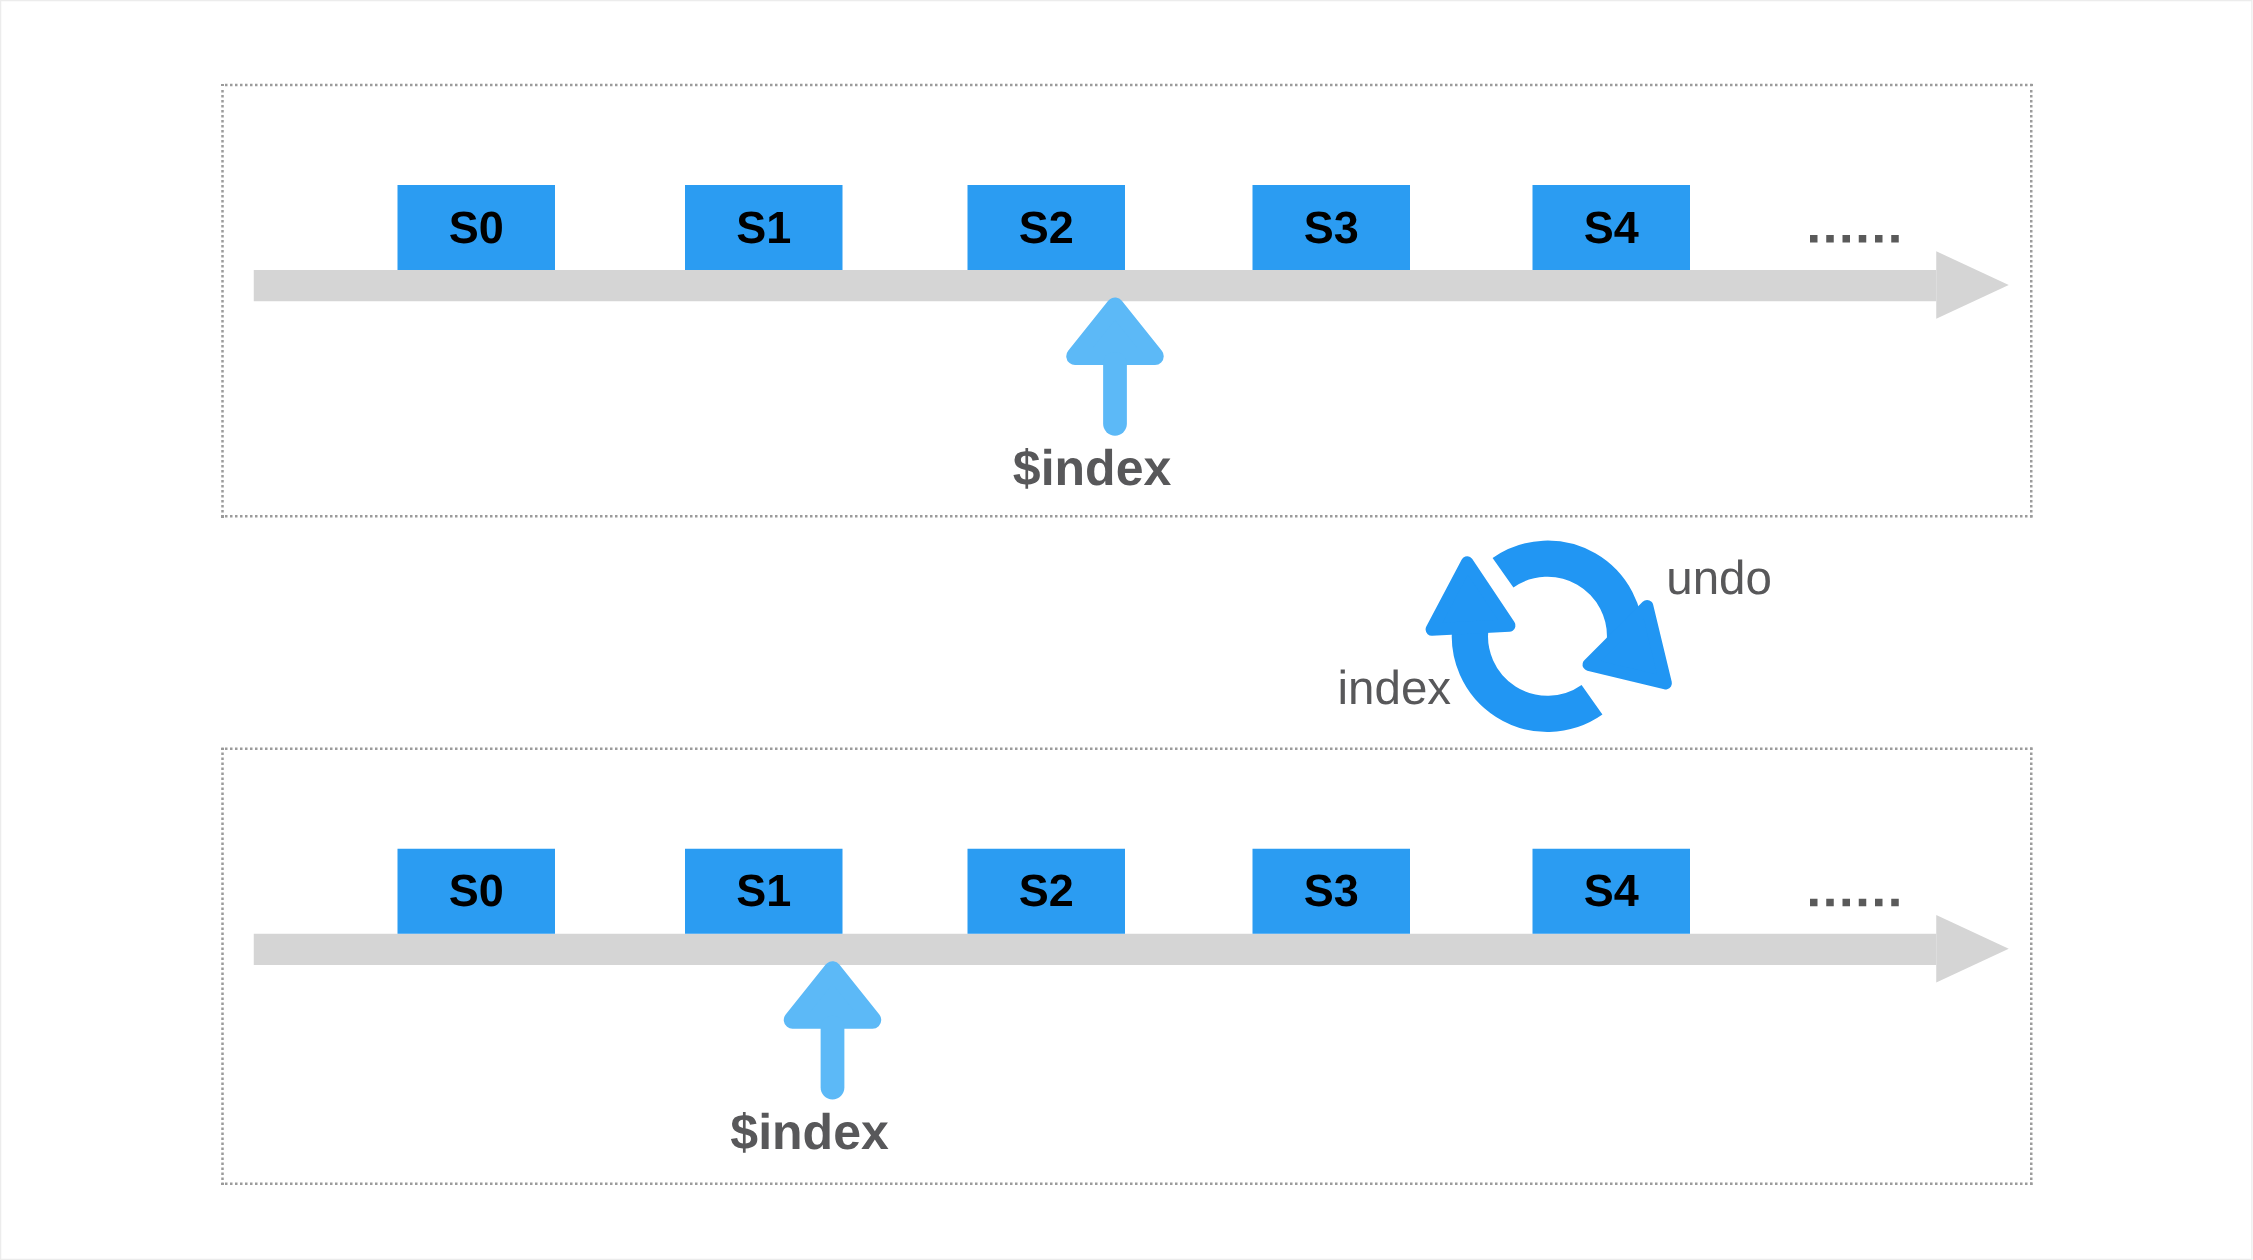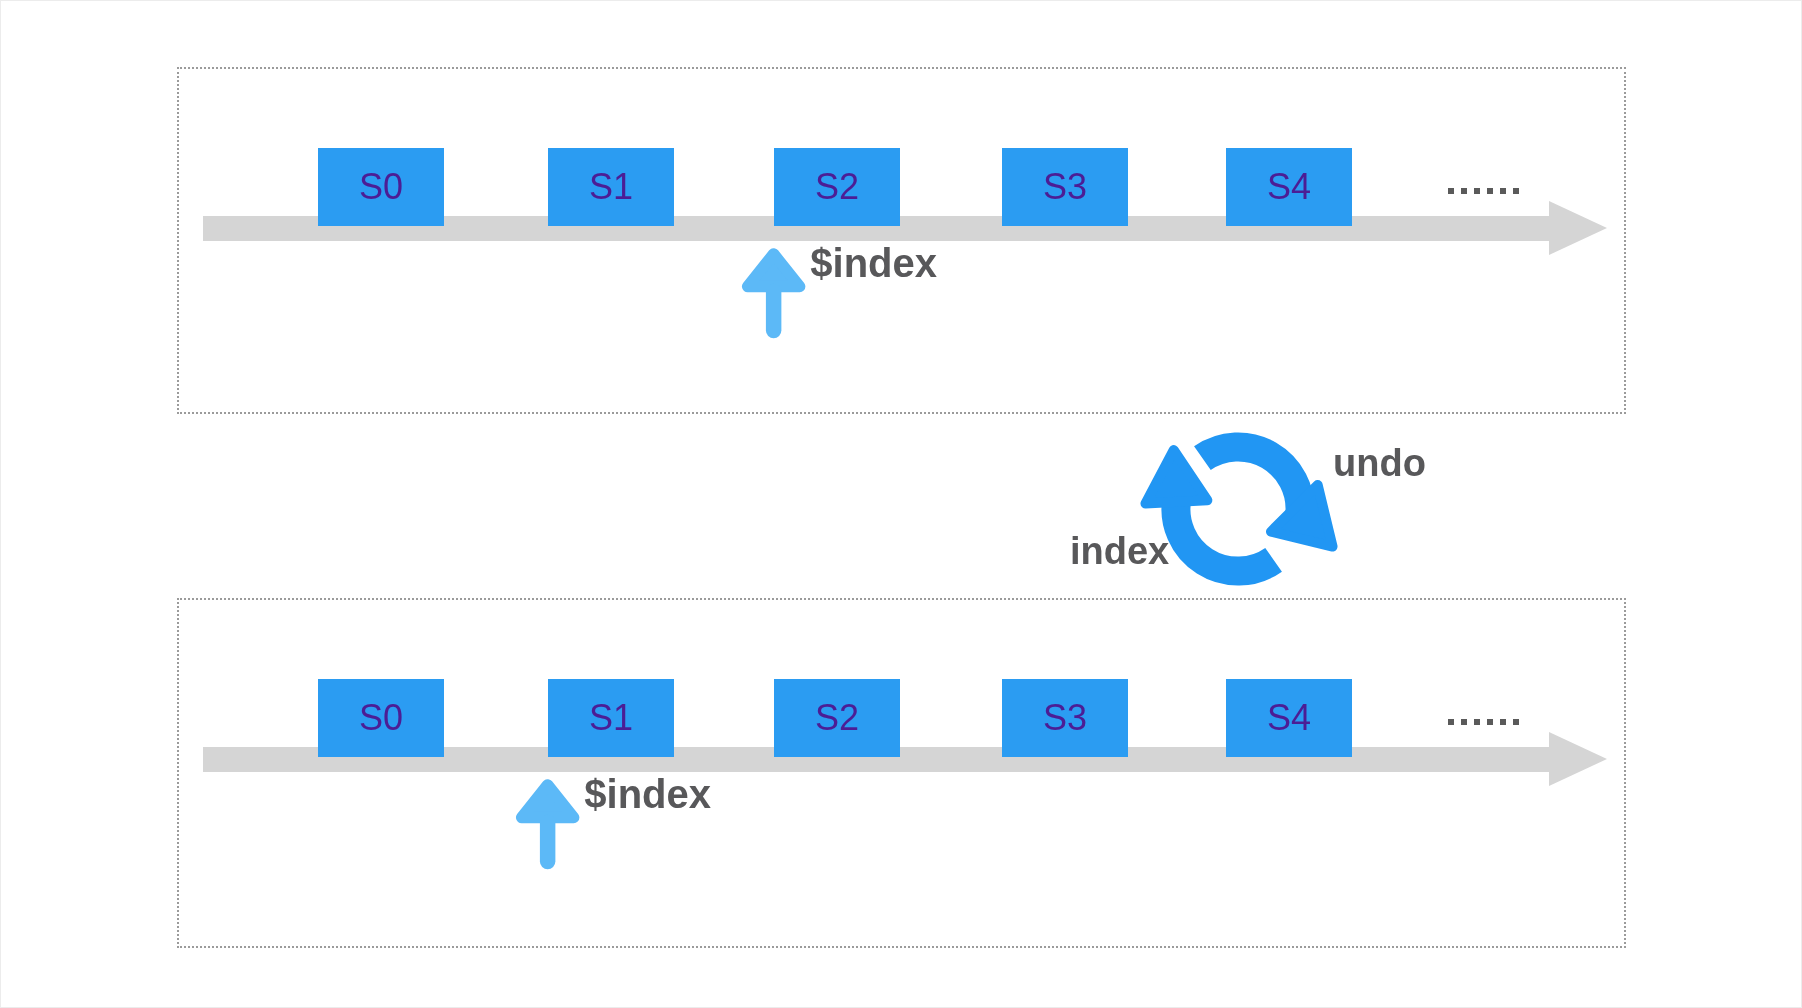--- a/index.html
+++ b/index.html
@@ -26,39 +26,39 @@
   .bar{
     position:absolute;left:24px;top:147px;width:1346px;height:25px;
     background:var(--bar-gray);
   }
   .bar-head{
     position:absolute;left:1370px;top:132px;width:0;height:0;
     border-top:27px solid transparent;border-bottom:27px solid transparent;
     border-left:58px solid var(--bar-gray);
   }
   .state-box{
-    position:absolute;top:79px;width:126px;height:78px;
-    background:var(--box-blue);color:#4c1d95;
-    font-size:36px;font-weight:normal;
+    position:absolute;top:79px;width:126px;height:68px;
+    background:var(--box-blue);color:#000000;
+    font-size:36px;font-weight:bold;
     display:flex;align-items:center;justify-content:center;
   }
   .dots{position:absolute;left:1269px;top:119px;display:flex;gap:7px}
   .dots span{width:6px;height:6px;background:var(--ellipsis-dot);display:block}
   .pointer{
     position:absolute;left:0;top:168px;width:200px;margin-left:-100px;
-    display:flex;align-items:flex-start;
+    display:flex;flex-direction:column;align-items:flex-end;
   }
   .pointer svg{display:block;color:var(--arrow-blue)}
   .pointer-label{
     margin-top:4px;font-size:40px;font-weight:bold;color:var(--text-dark);line-height:1.1;
   }
   .cycle{position:absolute;left:1140px;top:428px;width:200px;height:162px;color:var(--cycle-blue)}
   .cycle svg{display:block}
   .cycle-label{
-    position:absolute;font-size:38px;font-weight:bold;color:var(--text-dark);line-height:1;text-align:right;
+    position:absolute;font-size:38px;font-weight:normal;color:var(--text-dark);line-height:1;text-align:right;
   }
   #undo-label{left:1333px;top:444px}
   #redo-label{left:1070px;top:532px}
 </style>
 </head>
 <body>
 
 <div class="panel" id="panel-top">
   <div class="bar"></div>
   <div class="bar-head"></div>

